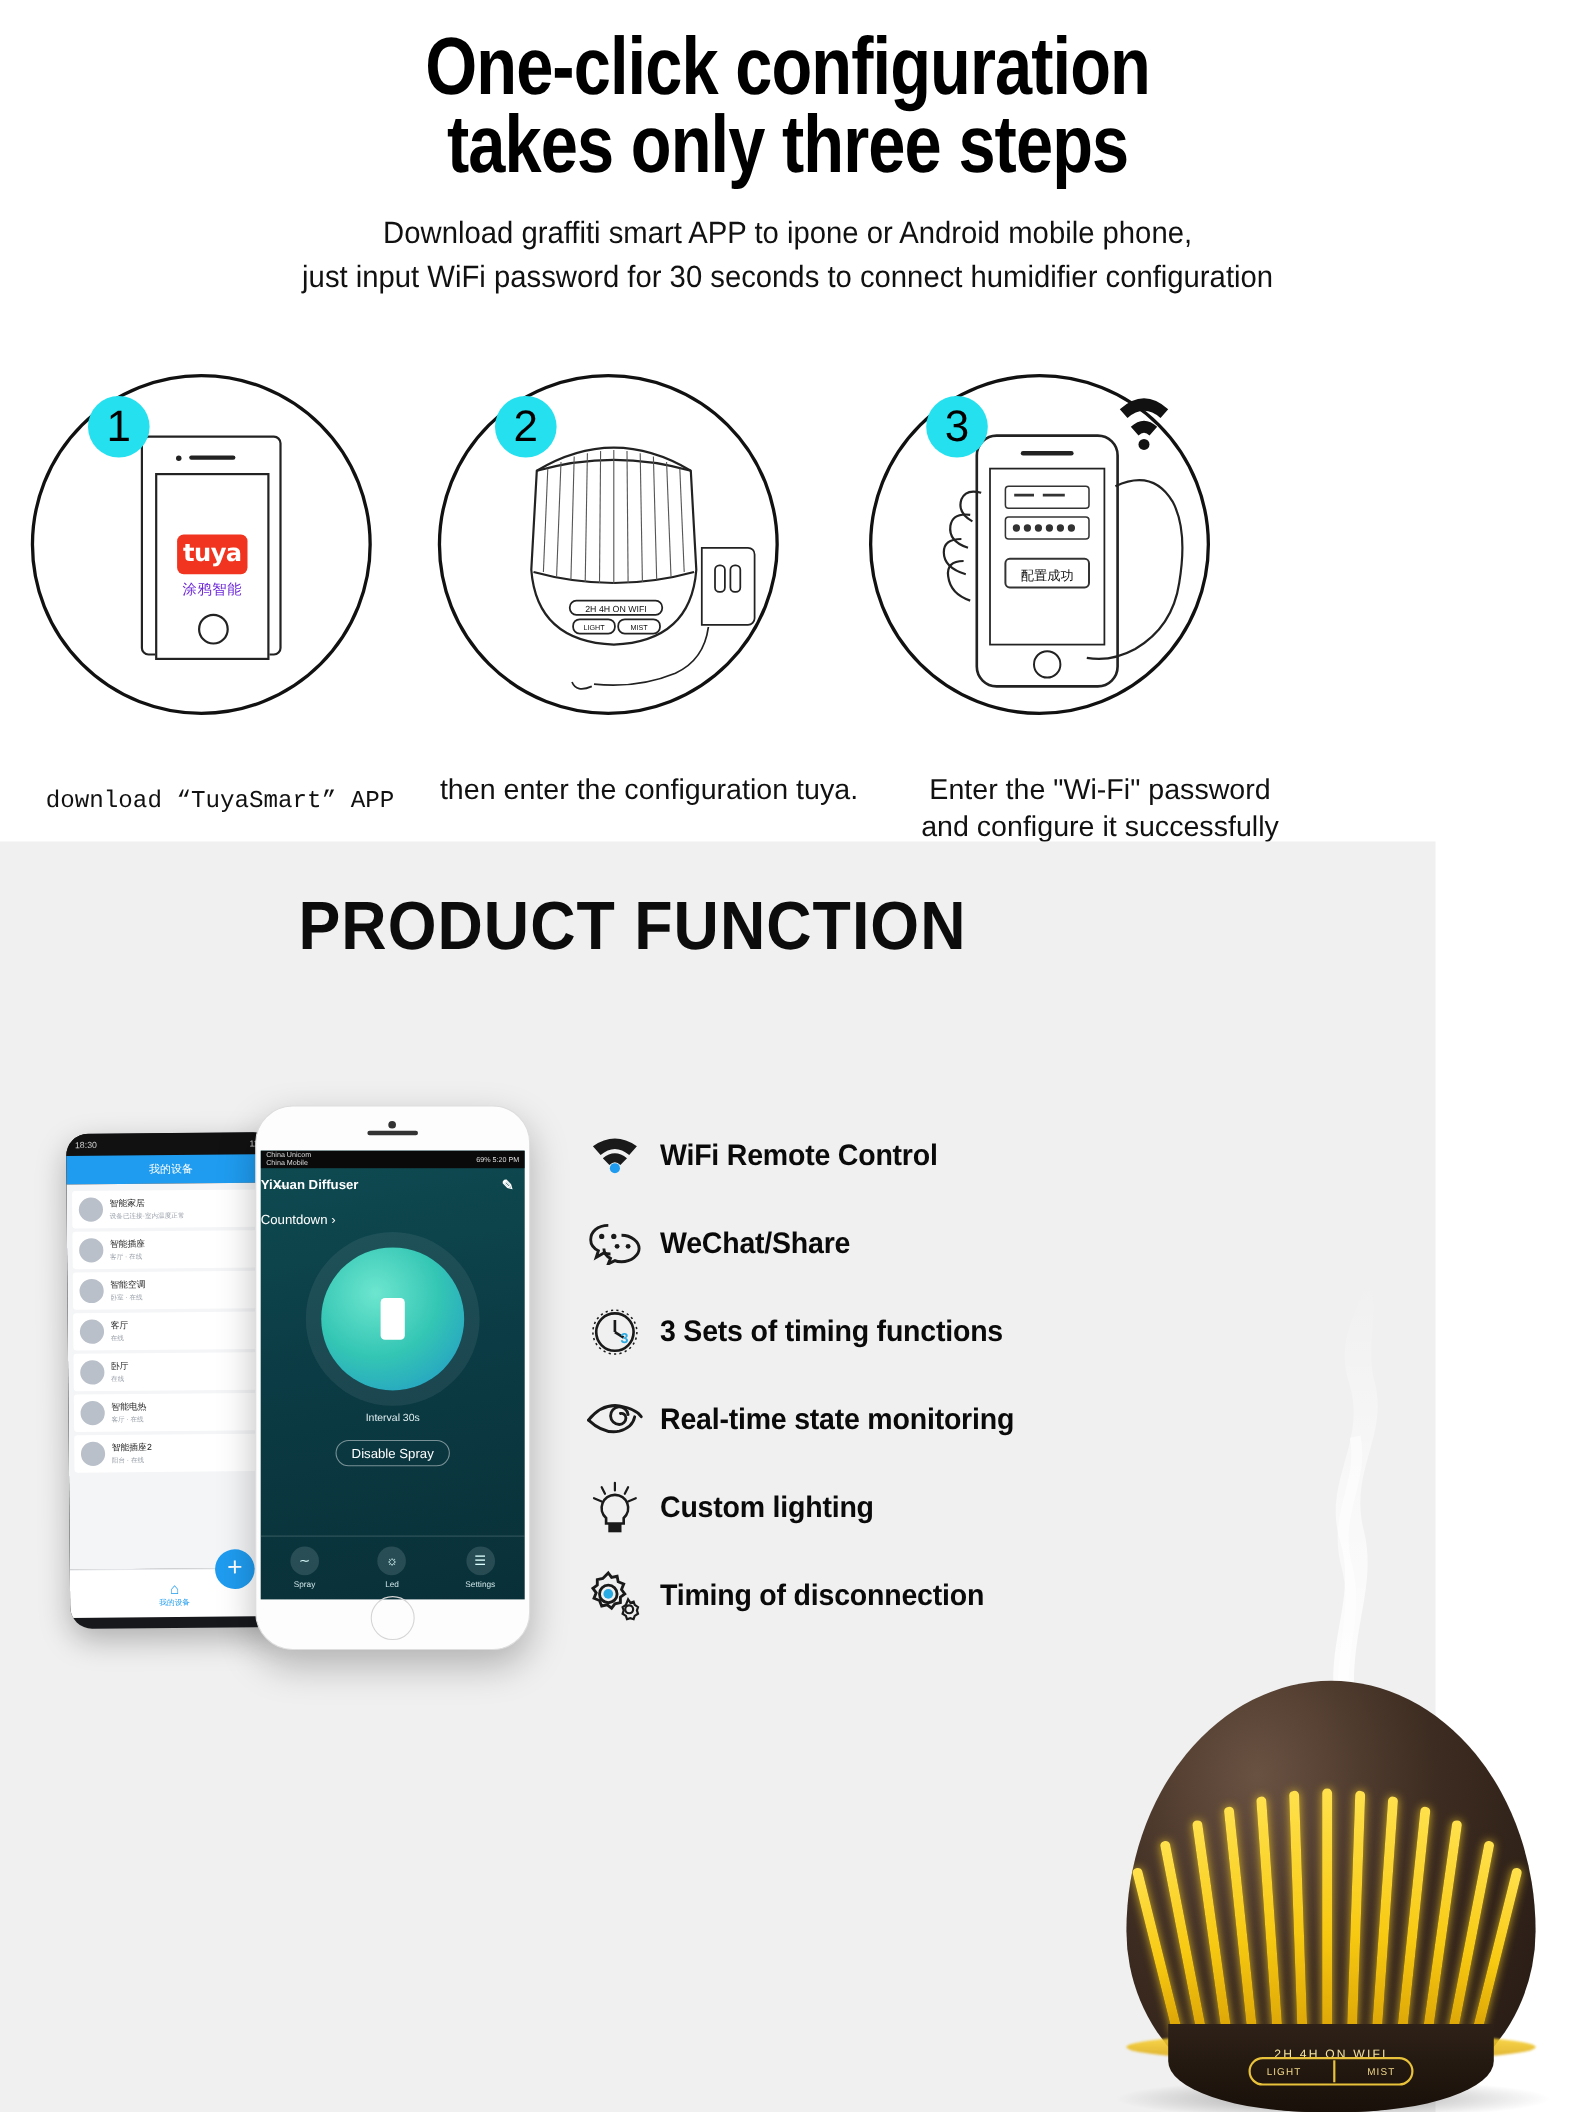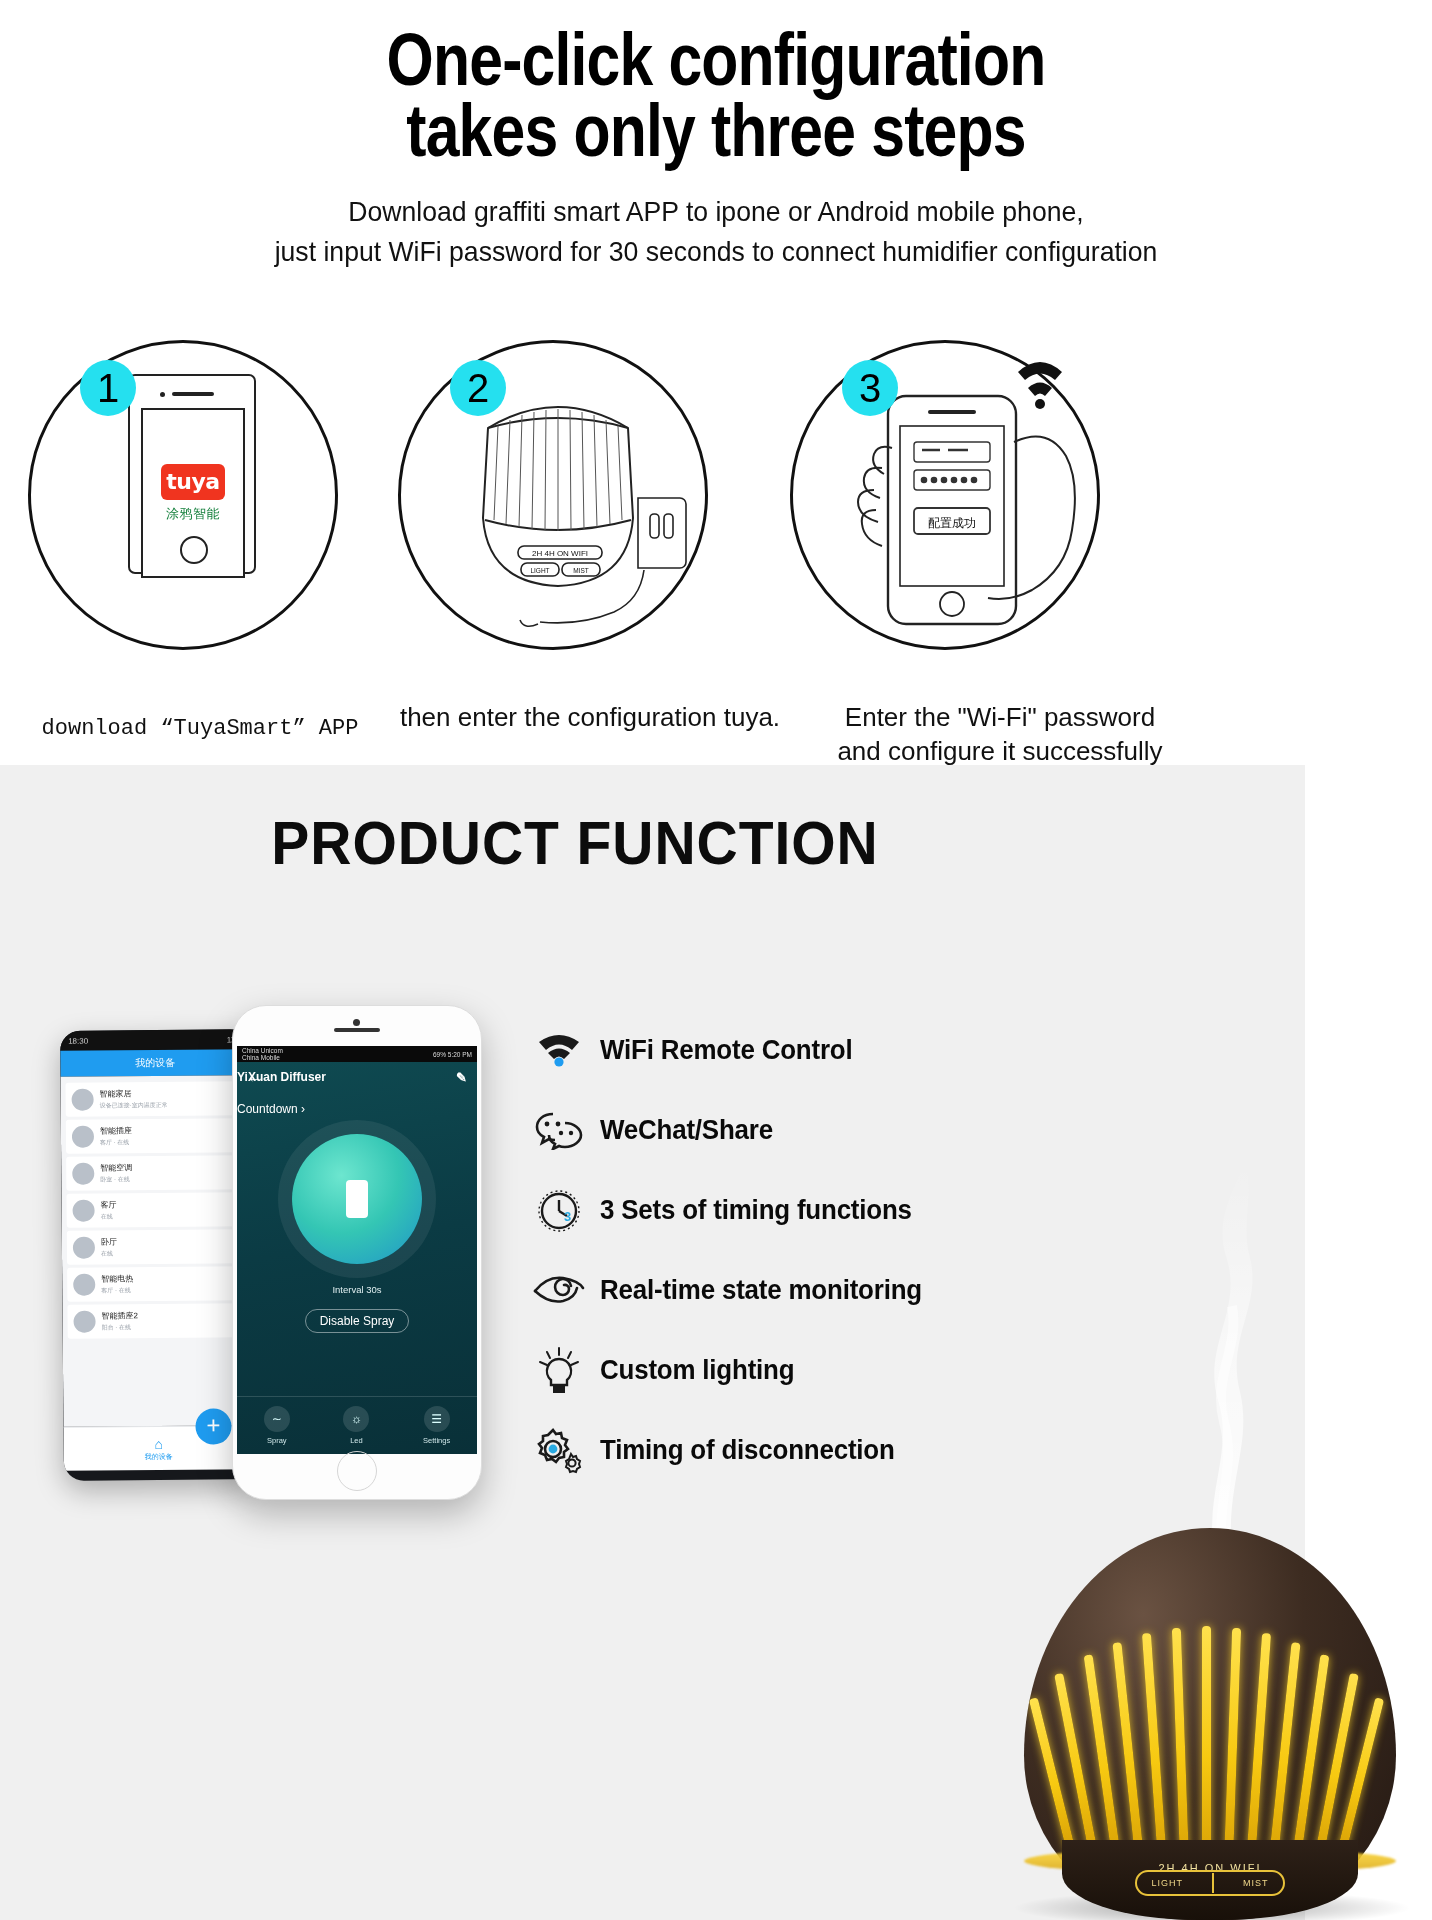--- a/index.html
+++ b/index.html
@@ -58,21 +58,21 @@
     background: #25e0ef;
     color: #000;
     font-size: 40px; font-weight: 400;
     display: flex; align-items: center; justify-content: center;
     font-family: "Liberation Sans", sans-serif;
     z-index: 3;
   }
 
   
   .phone-outline {
-    position: absolute; left: 100px; top: 34px;
+    position: absolute; left: 100px; top: 56px;
     width: 128px; height: 200px;
     border: 2.5px solid #222; border-radius: 7px;
     background: #fff;
   }
   .phone-outline .speaker {
     position: absolute; left: 42px; top: 16px;
     width: 42px; height: 4px; background: #222; border-radius: 2px;
   }
   .phone-outline .camdot {
     position: absolute; left: 30px; top: 16px;
@@ -94,21 +94,21 @@
     width: 64px; height: 36px;
     background: #f0341f; border-radius: 6px;
     display: flex; align-items: center; justify-content: center;
     position: relative;
   }
   .tuya-logo .tw {
     color: #fff; font-size: 22px; font-weight: 700;
     letter-spacing: -0.5px; font-family: "DejaVu Sans", sans-serif;
   }
   .tuya-cn {
-    margin-top: 5px; font-size: 13px; color: #15803d; letter-spacing: 0.5px;
+    margin-top: 5px; font-size: 13px; color: #6d28d9; letter-spacing: 0.5px;
     font-family: Liberation Serif, serif;
   }
 
   
   .diffuser-art { position: absolute; left: 30px; top: 28px; }
   
   .hand-art { position: absolute; left: 28px; top: 10px; }
 
   .step-caption {
     position: absolute; top: 700px;

